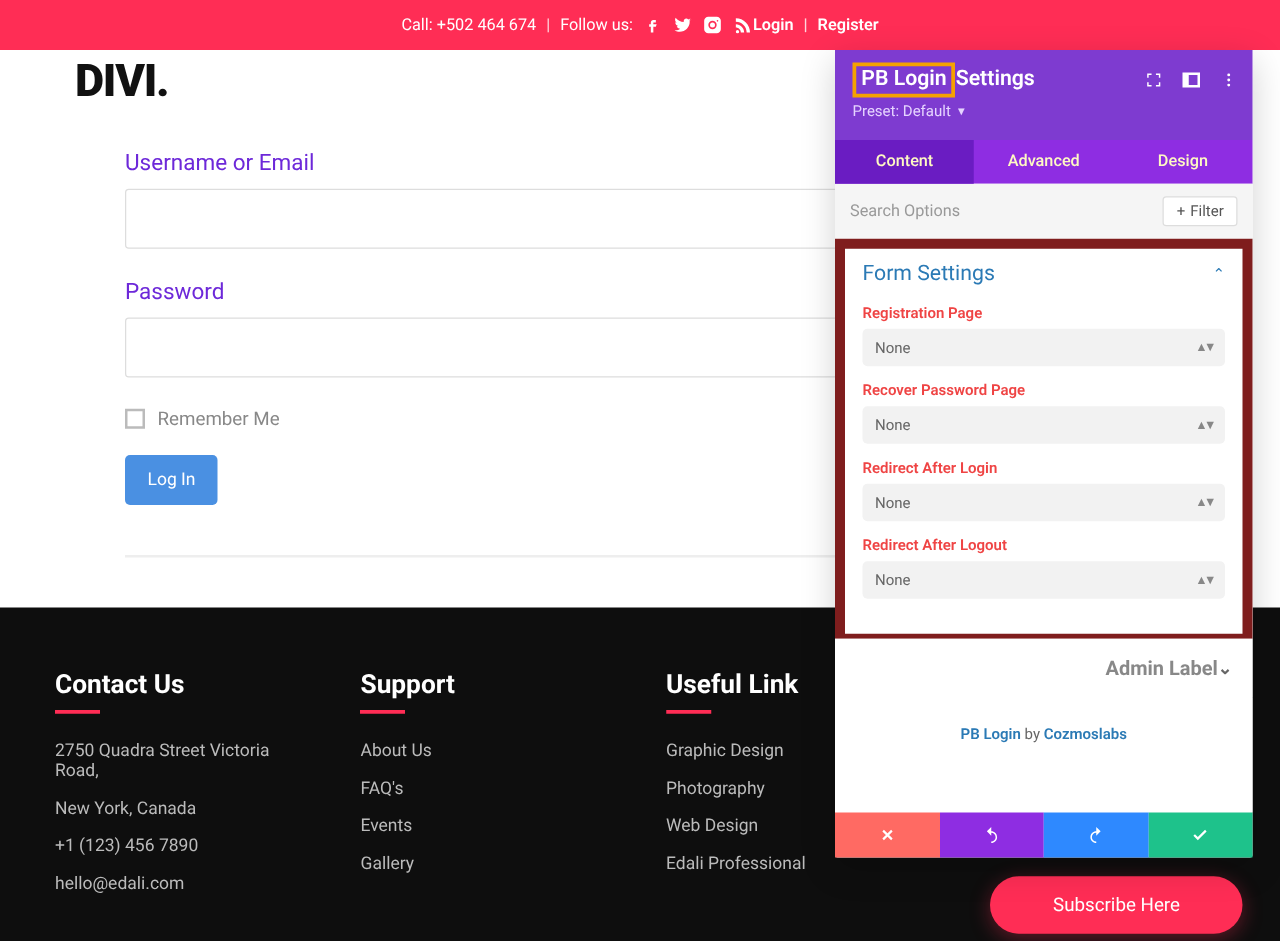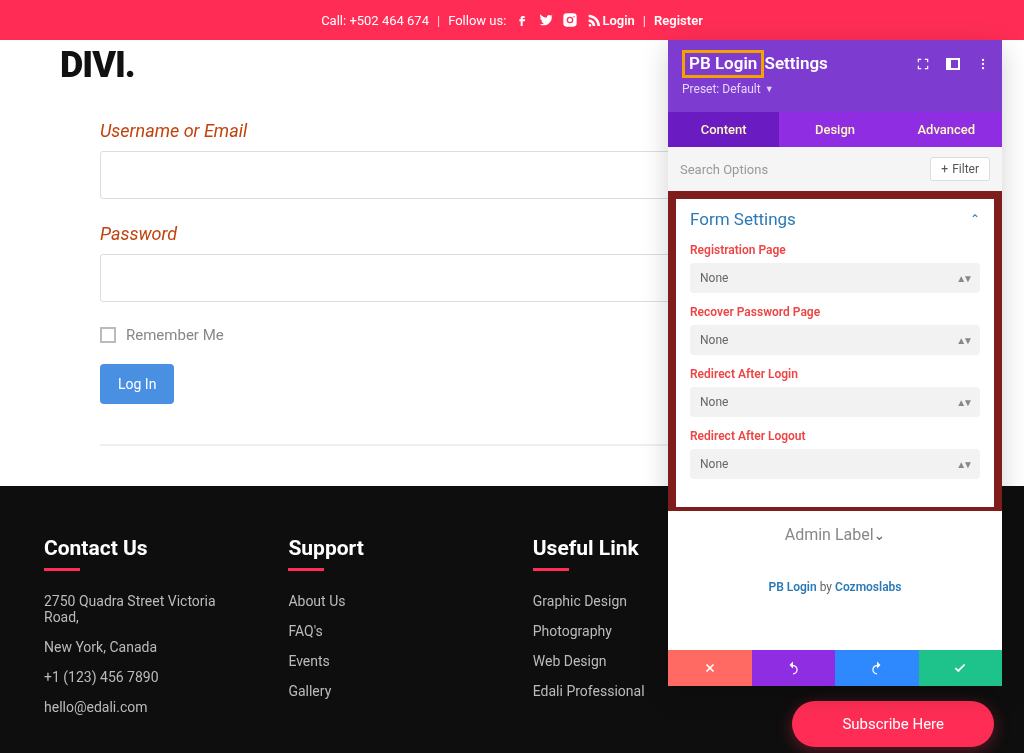--- a/index.html
+++ b/index.html
@@ -12,21 +12,21 @@
 .social-icons span svg { fill: #fff; width: 16px; height: 16px; display: block; }
 .topbar-right { display: flex; align-items: center; gap: 8px; font-weight: 600; }
 .topbar-right span { cursor: pointer; }
 
 .header { display: flex; align-items: center; justify-content: space-between; padding: 4px 60px; }
 .logo { font-size: 36px; font-weight: 900; letter-spacing: -1px; color: #111; }
 .search-icon { width: 18px; height: 18px; border: 2px solid #bbb; border-radius: 50%; position: relative; }
 .search-icon::after { content: ''; position: absolute; width: 6px; height: 2px; background: #bbb; transform: rotate(45deg); right: -4px; bottom: -1px; }
 
 .main { padding: 30px 100px 40px 100px; }
-.form-label { font-size: 18px; color: #c2410c; margin-bottom: 10px; font-style: italic; }
+.form-label { font-size: 18px; color: #6d28d9; margin-bottom: 10px; }
 .form-input { width: 100%; height: 48px; border: 1px solid #ddd; border-radius: 3px; padding: 0 12px; margin-bottom: 24px; font-size: 14px; }
 .remember { display: flex; align-items: center; gap: 10px; margin-bottom: 20px; }
 .checkbox { width: 16px; height: 16px; border: 2px solid #bbb; }
 .remember-label { color: #888; font-size: 15px; }
 .login-btn { background: #4a90e2; color: #fff; border: none; padding: 12px 18px; border-radius: 4px; font-size: 14px; cursor: pointer; }
 .form-divider { border-top: 2px solid #eee; margin-top: 40px; }
 
 .footer { background: #0e0e0e; color: #fff; padding: 50px 44px 30px 44px; display: flex; gap: 60px; position: relative; }
 .footer-col { flex: 1; }
 .footer-heading { font-size: 21px; font-weight: 700; margin-bottom: 8px; }
@@ -59,21 +59,21 @@
 .panel-body { border: 8px solid #7f1d1d; border-bottom-width: 4px; padding: 10px 14px 16px 14px; background: #fff; min-height: 290px; }
 .section-header { display: flex; justify-content: space-between; align-items: center; margin-bottom: 14px; }
 .section-title { color: #2b7ab5; font-size: 17px; }
 .section-chevron { color: #2b7ab5; font-size: 12px; }
 
 .field-group { margin-bottom: 12px; }
 .field-label { font-size: 12px; font-weight: 600; color: #ef4444; margin-bottom: 6px; }
 .select { background: #f2f2f2; border-radius: 4px; padding: 8px 10px; font-size: 12px; color: #666; display: flex; justify-content: space-between; align-items: center; cursor: pointer; }
 .select-arrows { font-size: 10px; color: #888; letter-spacing: -3px; }
 
-.admin-row { padding: 14px 16px; color: #888; font-size: 16px; display: flex; justify-content: center; align-items: center; background: #fff; }
+.admin-row { padding: 14px 16px; color: #888; font-size: 16px; display: flex; justify-content: flex-end; align-items: center; background: #fff; font-weight: bold; }
 .admin-chevron { color: #666; font-size: 14px; }
 
 .panel-credits { text-align: center; padding: 22px 0 56px 0; background: #fff; font-size: 12px; color: #666; }
 .panel-credits .link1 { color: #2b7ab5; font-weight: 600; }
 .panel-credits .link2 { color: #2b7ab5; font-weight: 600; }
 
 .panel-actions { display: flex; height: 36px; }
 .panel-action { flex: 1; display: flex; align-items: center; justify-content: center; color: #fff; cursor: pointer; }
 .pa-cancel { background: #ff6a63; }
 .pa-undo { background: #8e2de2; }
@@ -206,22 +206,22 @@
       </div>
     </div>
     <div class="preset">
       <span>Preset: Default</span>
       <span class="preset-chevron">▼</span>
     </div>
   </div>
 
   <div class="panel-tabs">
     <div class="panel-tab active">Content</div>
+    <div class="panel-tab">Advanced</div>
     <div class="panel-tab">Design</div>
-    <div class="panel-tab">Advanced</div>
   </div>
 
   <div class="panel-search-row">
     <span class="search-opts">Search Options</span>
     <span class="filter-btn">
         <span>+</span>
         <span>Filter</span>
       </span>
   </div>
 

